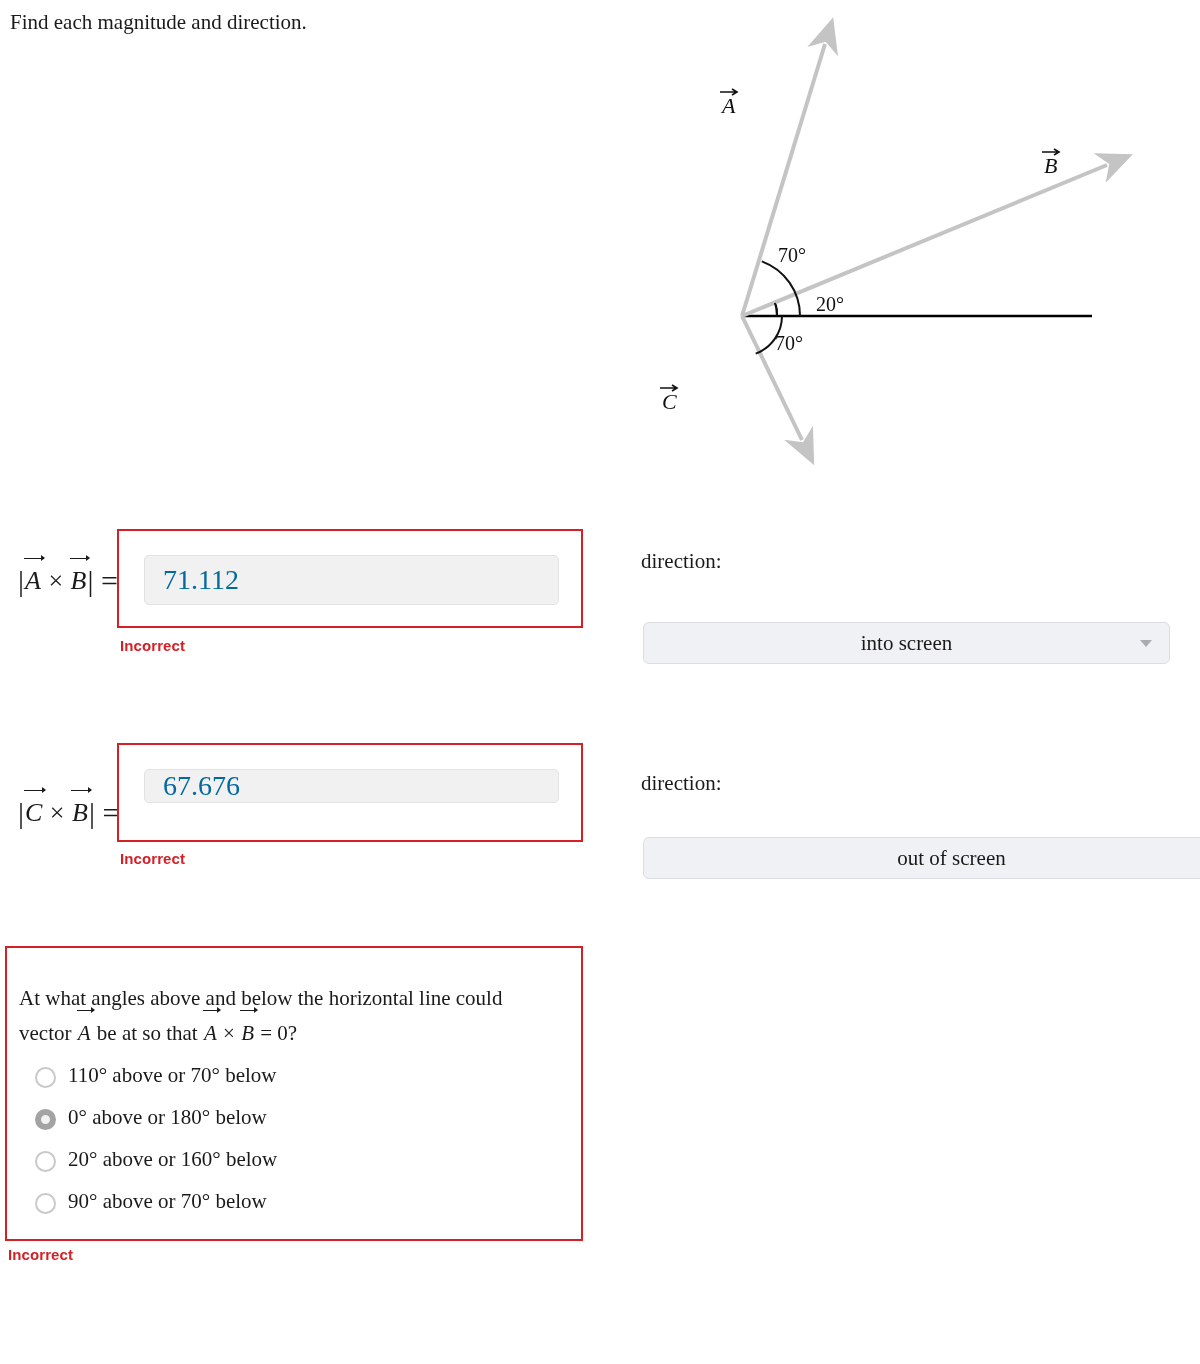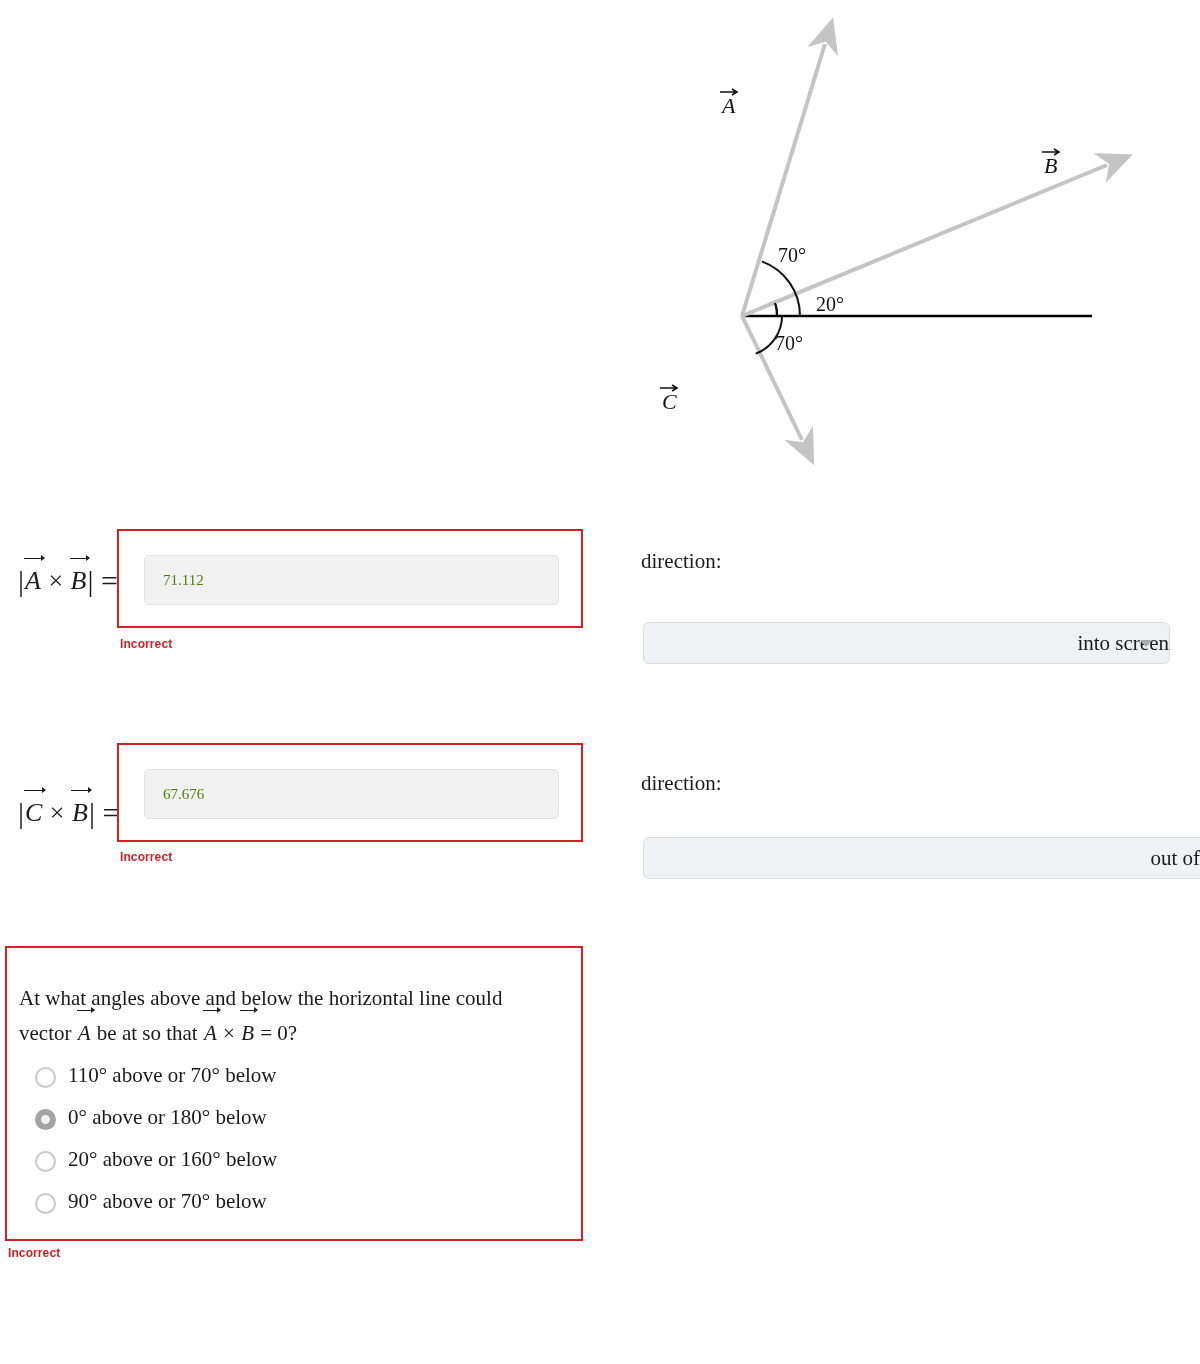--- a/index.html
+++ b/index.html
@@ -75,46 +75,46 @@
     font-size: 30px;
     line-height: 0.9;
     vertical-align: -2px;
   }
   .answer-input {
     box-sizing: border-box;
     background: #f1f1f1;
     border: 1px solid #e2e2e2;
     border-radius: 5px;
     font-family: "Liberation Serif", serif;
-    font-size: 15px;
-    color: #4d7c0f;
+    font-size: 28px;
+    color: #0369a1;
     padding: 0 0 0 18px;
     outline: none;
   }
   .incorrect-label {
     color: #d42026;
     font-family: "Liberation Sans", sans-serif;
-    font-size: 12px;
+    font-size: 15px;
     font-weight: 600;
     letter-spacing: 0.1px;
   }
 
   
   .direction-label {
     font-size: 21px;
   }
   .dropdown {
     box-sizing: border-box;
     background: #f0f1f5;
     border: 1px solid #dcdde3;
     border-radius: 6px;
     position: relative;
     display: flex;
     align-items: center;
-    justify-content: flex-end;
+    justify-content: center;
     font-size: 21px;
     color: #1a1a1a;
   }
   .dropdown .caret {
     position: absolute;
     right: 17px;
     top: 50%;
     margin-top: -3px;
     width: 0; height: 0;
     border-left: 6px solid transparent;
@@ -160,20 +160,21 @@
   }
   #bottom-incorrect {
     left: 8px;
     top: 1246px;
   }
 </style>
 </head>
 <body>
 
 <div class="abs" id="problem-statement">
+  <p>Find each magnitude and direction.</p>
 </div>
 
 <div class="abs" id="figure">
   <svg width="570" height="470" viewBox="0 0 570 470">
     <defs>
       <marker id="ah-gray" markerWidth="11" markerHeight="11" refX="2" refY="4" orient="auto">
         <path d="M0,0 L9,4 L0,8 L2.6,4 Z" fill="#c4c4c4"></path>
       </marker>
     </defs>
 
@@ -222,21 +223,21 @@
   <span>into screen</span>
   <span class="caret"></span>
 </div>
 
 <div class="abs eq-label" style="left:18px; top:798px;">
   <span class="bar">|</span><span class="vec">C</span>
   <span>×</span>
   <span class="vec">B</span><span class="bar">| =</span>
 </div>
 <div class="abs answer-box" style="left:117px; top:743px; width:466px; height:99px;">
-  <input class="abs answer-input" style="left: 25px; top: 24px; width: 415px; height: 50px;" type="text" readonly="" value="67.676">
+  <input class="abs answer-input" style="left: 25px; top: 24px; width: 415px; height: 34px;" type="text" readonly="" value="67.676">
 </div>
 <div class="abs incorrect-label" style="left:120px; top:850px;">Incorrect</div>
 
 <div class="abs direction-label" style="left:641px; top:771px;">direction:</div>
 <div class="abs dropdown" style="left:643px; top:795px; width:617px; height:42px;">
   <span>out of screen</span>
   <span class="caret"></span>
 </div>
 
 <div class="abs answer-box" id="mc-box">

